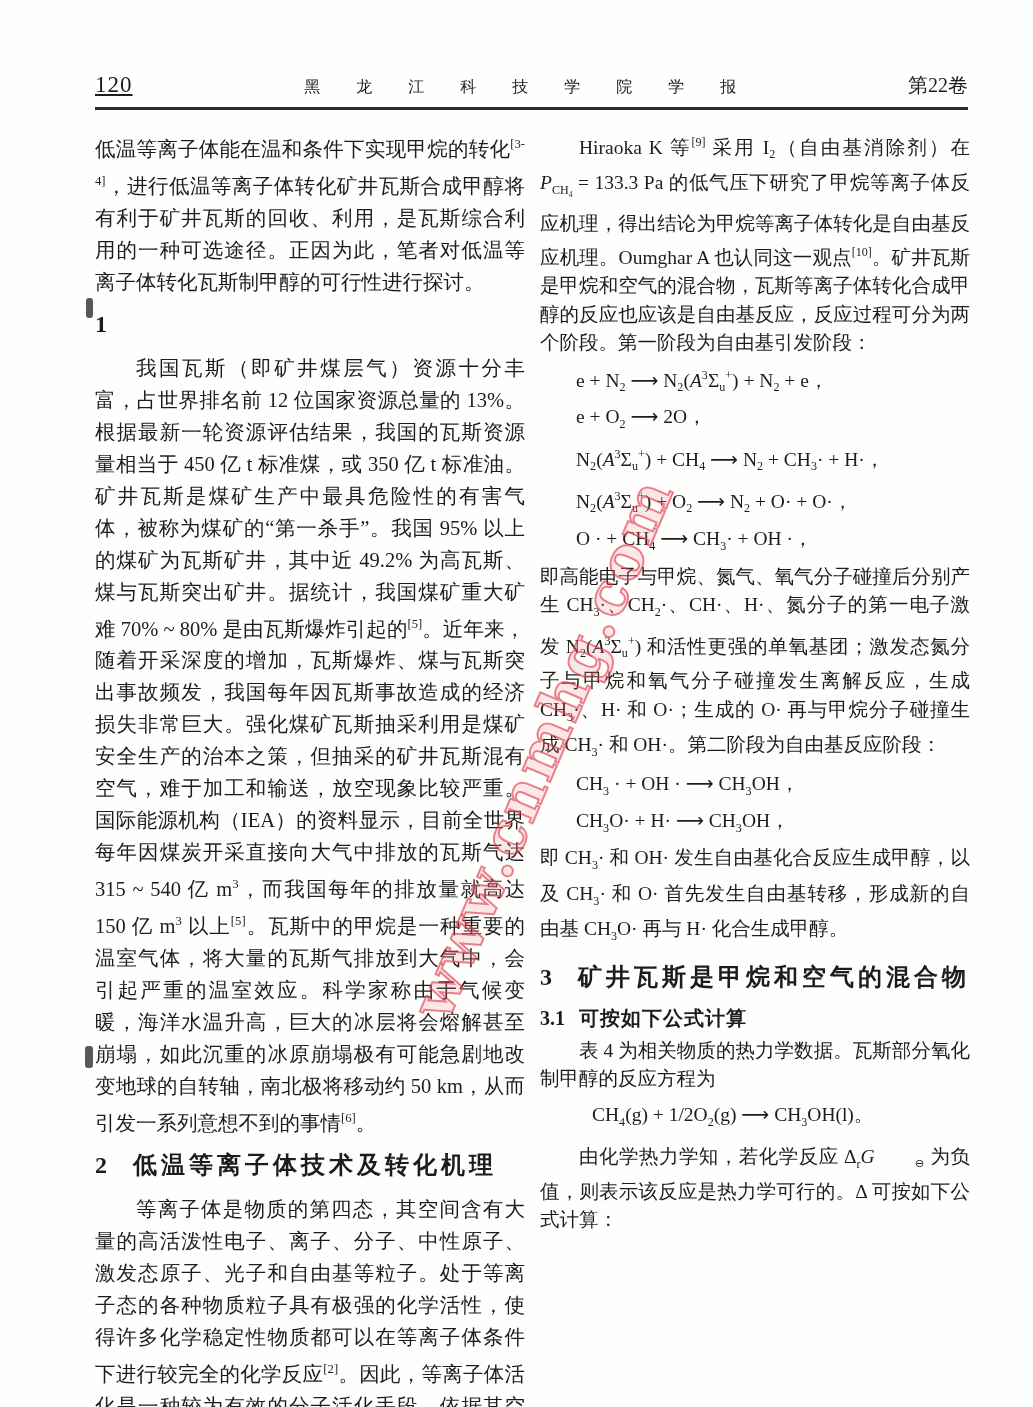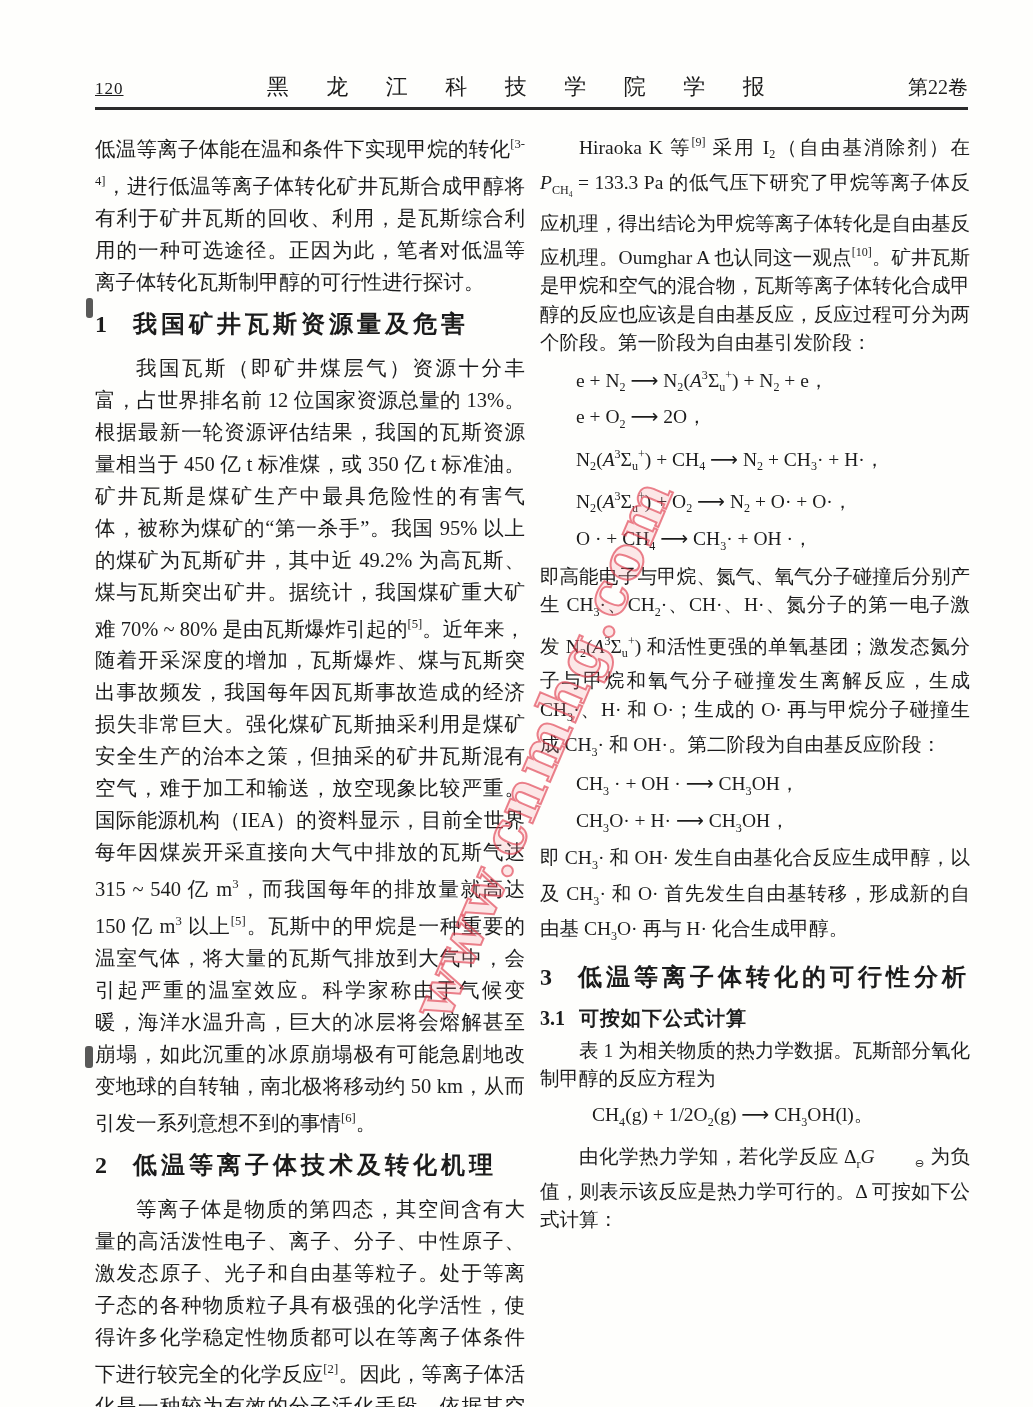--- a/index.html
+++ b/index.html
@@ -4,22 +4,22 @@
 <style>
   html,body{margin:0;padding:0;}
   body{
     width:1033px;height:1407px;position:relative;overflow:hidden;
     background:#fefefc;color:#1c1c1c;
     font-family:"Liberation Serif","DejaVu Serif",serif;
   }
   
   .pg-header{position:absolute;left:95px;top:72px;width:873px;height:30px;
     display:flex;align-items:baseline;justify-content:space-between;}
-  .pg-num{font-size:17px;letter-spacing:1px;text-decoration:underline;}
-  .jr-title{font-size:22px;letter-spacing:16px;text-indent:16px;}
+  .pg-num{font-size:23px;letter-spacing:1px;text-decoration:underline;}
+  .jr-title{font-size:16px;letter-spacing:16px;text-indent:16px;}
   .vol{font-size:20px;}
   .header-rule{position:absolute;left:95px;top:107px;width:873px;height:3px;background:#2b2b2b;}
   
   .content{position:absolute;left:95px;top:128px;width:875px;display:flex;gap:15px;}
   .col{width:430px;text-align:justify;}
   .col-left{font-size:20.5px;line-height:32px;}
   .col-right{font-size:19.5px;line-height:28.5px;}
   p.para{margin:0;}
   p.indent{text-indent:2em;}
   sup{font-size:0.62em;}
@@ -66,21 +66,20 @@
 <div class="smudge a"></div>
 <div class="smudge b"></div>
 
 <div class="content">
 
   <div class="col col-left">
     <p class="para">低温等离子体能在温和条件下实现甲烷的转化<sup>[3-4]</sup>，进行低温等离子体转化矿井瓦斯合成甲醇将有利于矿井瓦斯的回收、利用，是瓦斯综合利用的一种可选途径。正因为此，笔者对低温等离子体转化瓦斯制甲醇的可行性进行探讨。</p>
 
     <div class="sec-h1">
       <span class="sec-no">1</span>
-      <span class="sec-t">我国矿井瓦斯资源量及危害</span>
     </div>
 
     <p class="para indent">我国瓦斯（即矿井煤层气）资源十分丰富，占世界排名前 12 位国家资源总量的 13%。根据最新一轮资源评估结果，我国的瓦斯资源量相当于 450 亿 t 标准煤，或 350 亿 t 标准油。矿井瓦斯是煤矿生产中最具危险性的有害气体，被称为煤矿的“第一杀手”。我国 95% 以上的煤矿为瓦斯矿井，其中近 49.2% 为高瓦斯、煤与瓦斯突出矿井。据统计，我国煤矿重大矿难 70% ~ 80% 是由瓦斯爆炸引起的<sup>[5]</sup>。近年来，随着开采深度的增加，瓦斯爆炸、煤与瓦斯突出事故频发，我国每年因瓦斯事故造成的经济损失非常巨大。强化煤矿瓦斯抽采利用是煤矿安全生产的治本之策，但抽采的矿井瓦斯混有空气，难于加工和输送，放空现象比较严重。国际能源机构（IEA）的资料显示，目前全世界每年因煤炭开采直接向大气中排放的瓦斯气达 315 ~ 540 亿 m<sup>3</sup>，而我国每年的排放量就高达 150 亿 m<sup>3</sup> 以上<sup>[5]</sup>。瓦斯中的甲烷是一种重要的温室气体，将大量的瓦斯气排放到大气中，会引起严重的温室效应。科学家称由于气候变暖，海洋水温升高，巨大的冰层将会熔解甚至崩塌，如此沉重的冰原崩塌极有可能急剧地改变地球的自转轴，南北极将移动约 50 km，从而引发一系列意想不到的事情<sup>[6]</sup>。</p>
 
     <div class="sec-h1">
       <span class="sec-no">2</span>
       <span class="sec-t">低温等离子体技术及转化机理</span>
     </div>
 
     <p class="para indent">等离子体是物质的第四态，其空间含有大量的高活泼性电子、离子、分子、中性原子、激发态原子、光子和自由基等粒子。处于等离子态的各种物质粒子具有极强的化学活性，使得许多化学稳定性物质都可以在等离子体条件下进行较完全的化学反应<sup>[2]</sup>。因此，等离子体活化是一种较为有效的分子活化手段。依据其空间粒子的温度通常可将等离子体分为高温等离子体和低温等离子体。高温等离子体的各种粒子温度非常高，并且体系处于热力学平衡状态。应用于化学反应的等离子体通常是粒子温度较低、处于热力学非平衡状态的低温等离子体。</p>
@@ -102,29 +101,29 @@
 
     <div class="eq-block">
       <div class="eq-line">CH<sub>3</sub> · + OH · <span class="arr">⟶</span> CH<sub>3</sub>OH，</div>
       <div class="eq-line">CH<sub>3</sub>O· + H· <span class="arr">⟶</span> CH<sub>3</sub>OH，</div>
     </div>
 
     <p class="para">即 CH<sub>3</sub>· 和 OH· 发生自由基化合反应生成甲醇，以及 CH<sub>3</sub>· 和 O· 首先发生自由基转移，形成新的自由基 CH<sub>3</sub>O· 再与 H· 化合生成甲醇。</p>
 
     <div class="sec-h1">
       <span class="sec-no">3</span>
-      <span class="sec-t">低温等离子体转化的可行性分析</span>
+      <span class="sec-t">矿井瓦斯是甲烷和空气的混合物</span>
     </div>
 
     <div class="sec-h2">
       <span class="sec-no">3.1</span>
       <span class="sec-t">可按如下公式计算</span>
     </div>
 
-    <p class="para indent">表 1 为相关物质的热力学数据。瓦斯部分氧化制甲醇的反应方程为</p>
+    <p class="para indent">表 4 为相关物质的热力学数据。瓦斯部分氧化制甲醇的反应方程为</p>
 
     <div class="eq-center">CH<sub>4</sub>(g) + 1/2O<sub>2</sub>(g) <span class="arr">⟶</span> CH<sub>3</sub>OH(l)。</div>
 
     <p class="para indent">由化学热力学知，若化学反应 Δ<sub>r</sub><i>G</i><span class="stk">
           <span class="th">⊖</span>
         </span> 为负值，则表示该反应是热力学可行的。Δ 可按如下公式计算：</p>
 
   </div>
 </div>
 

